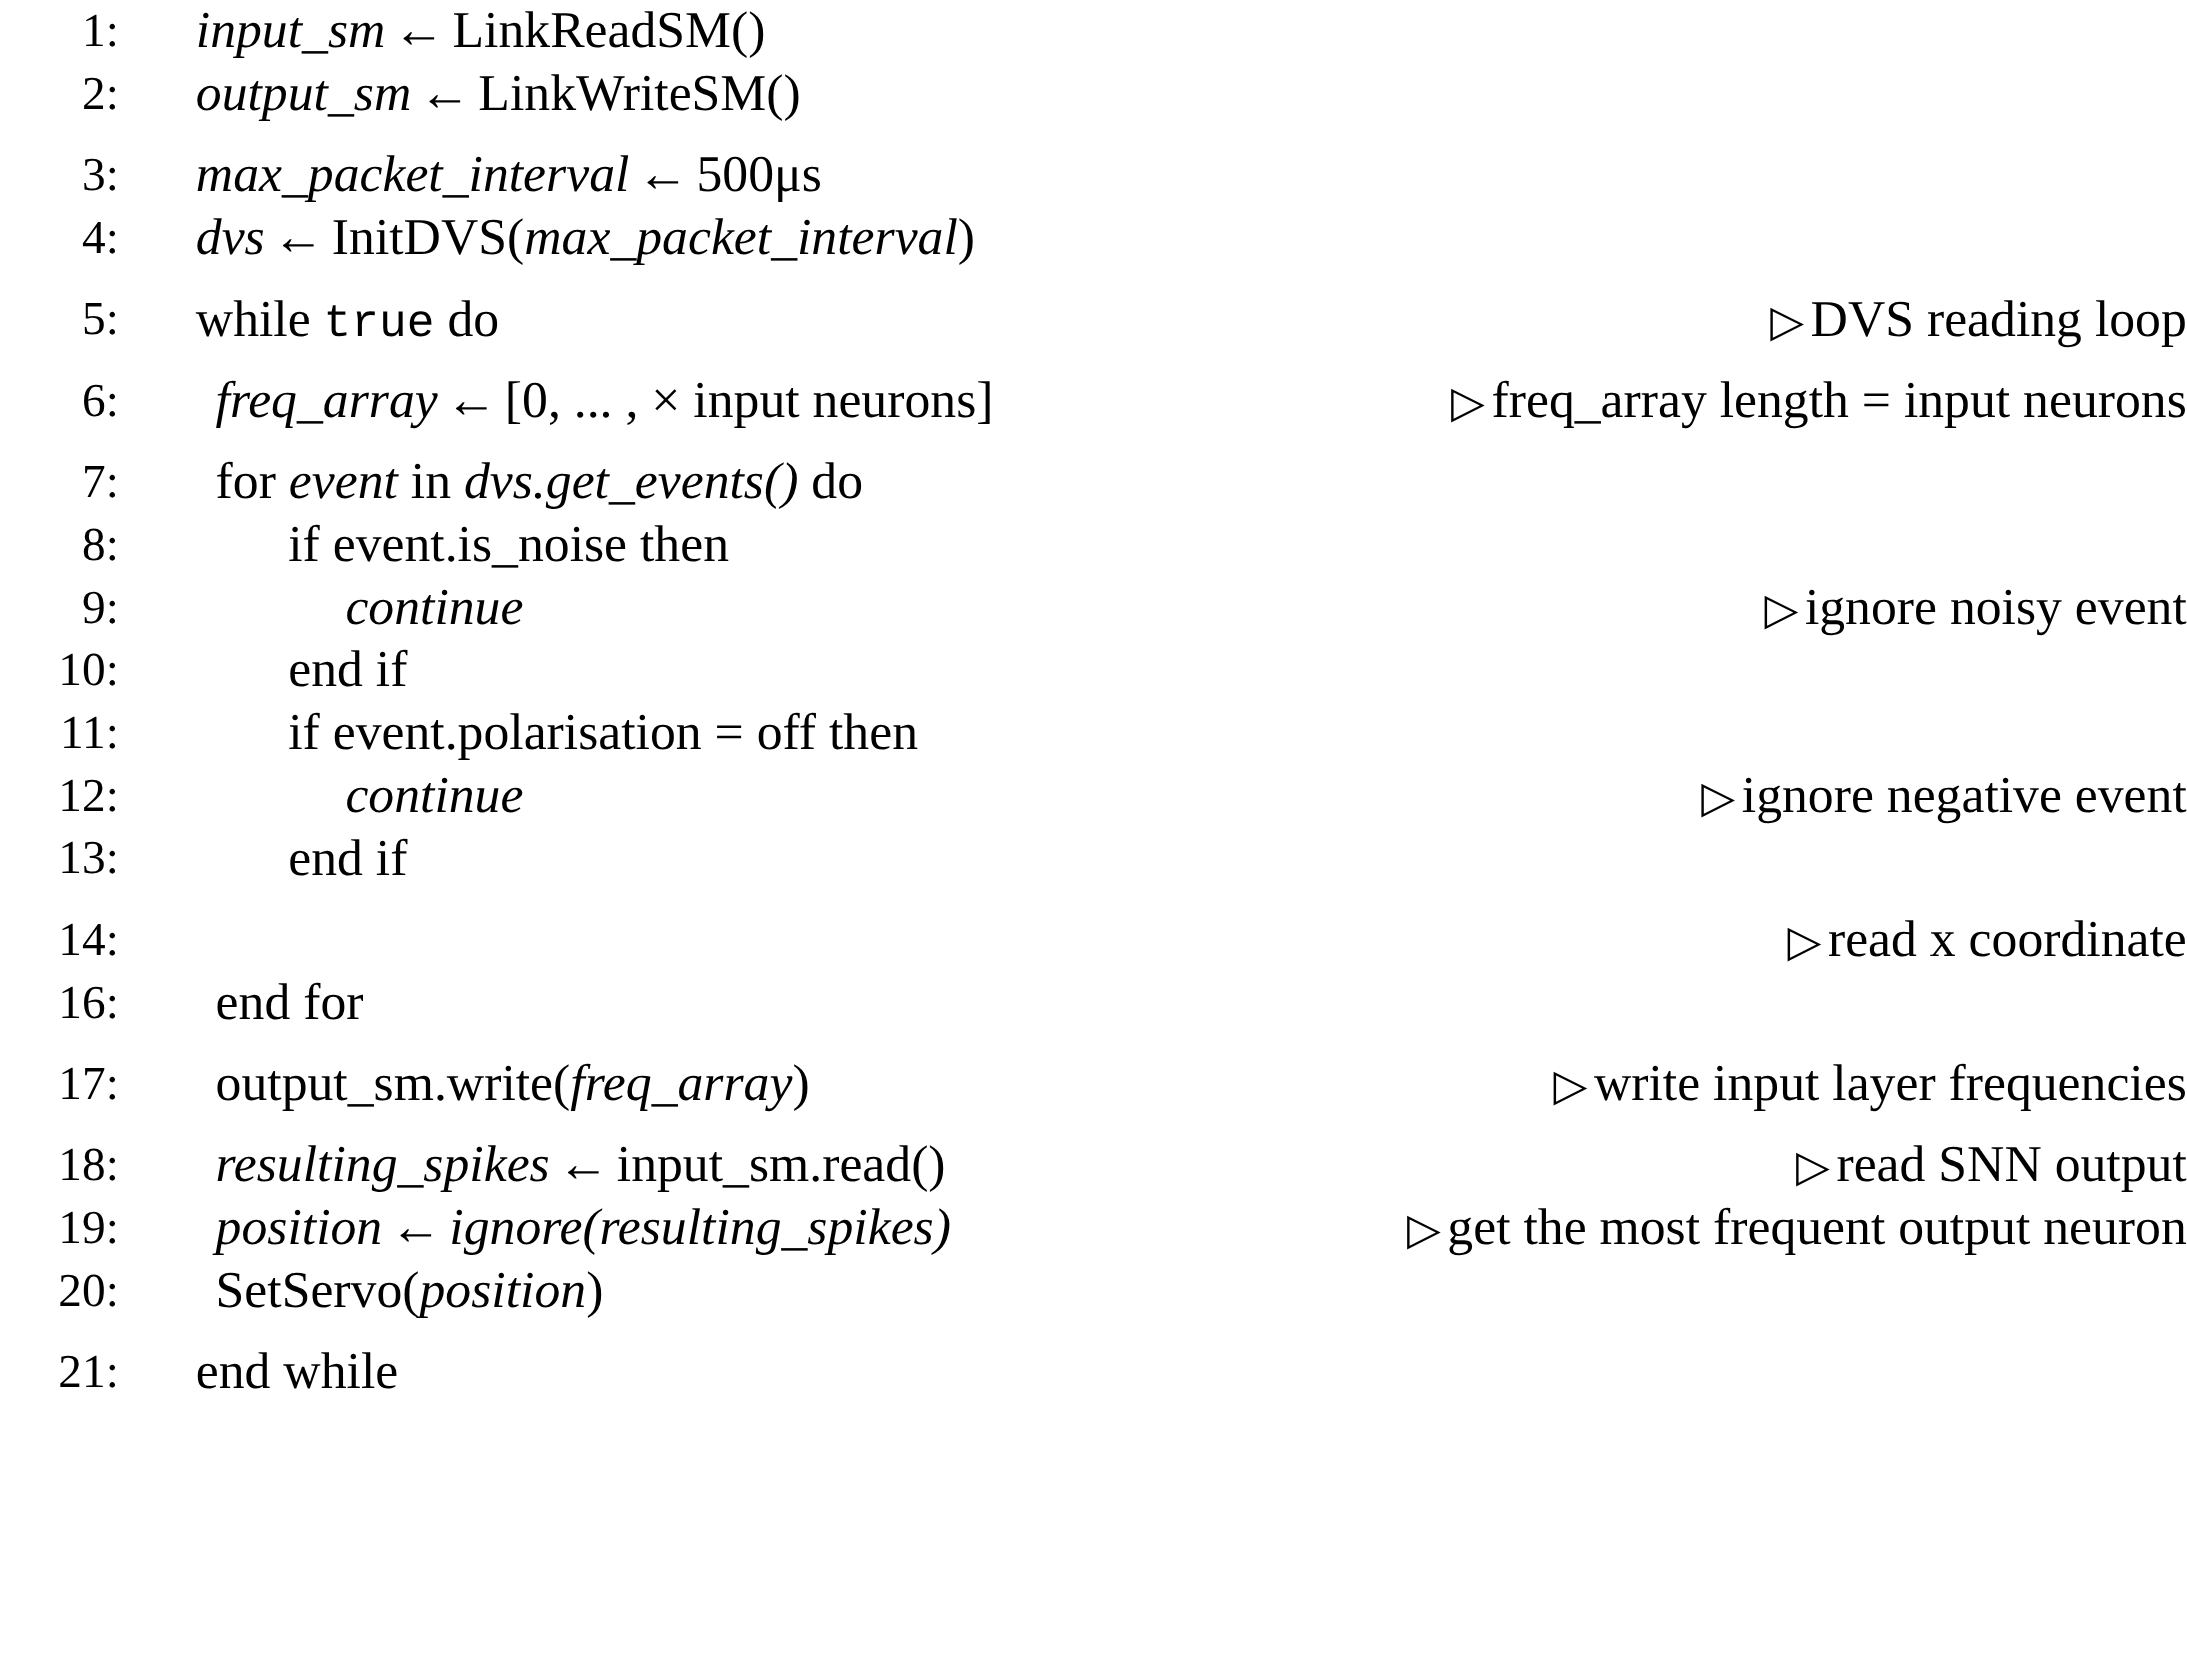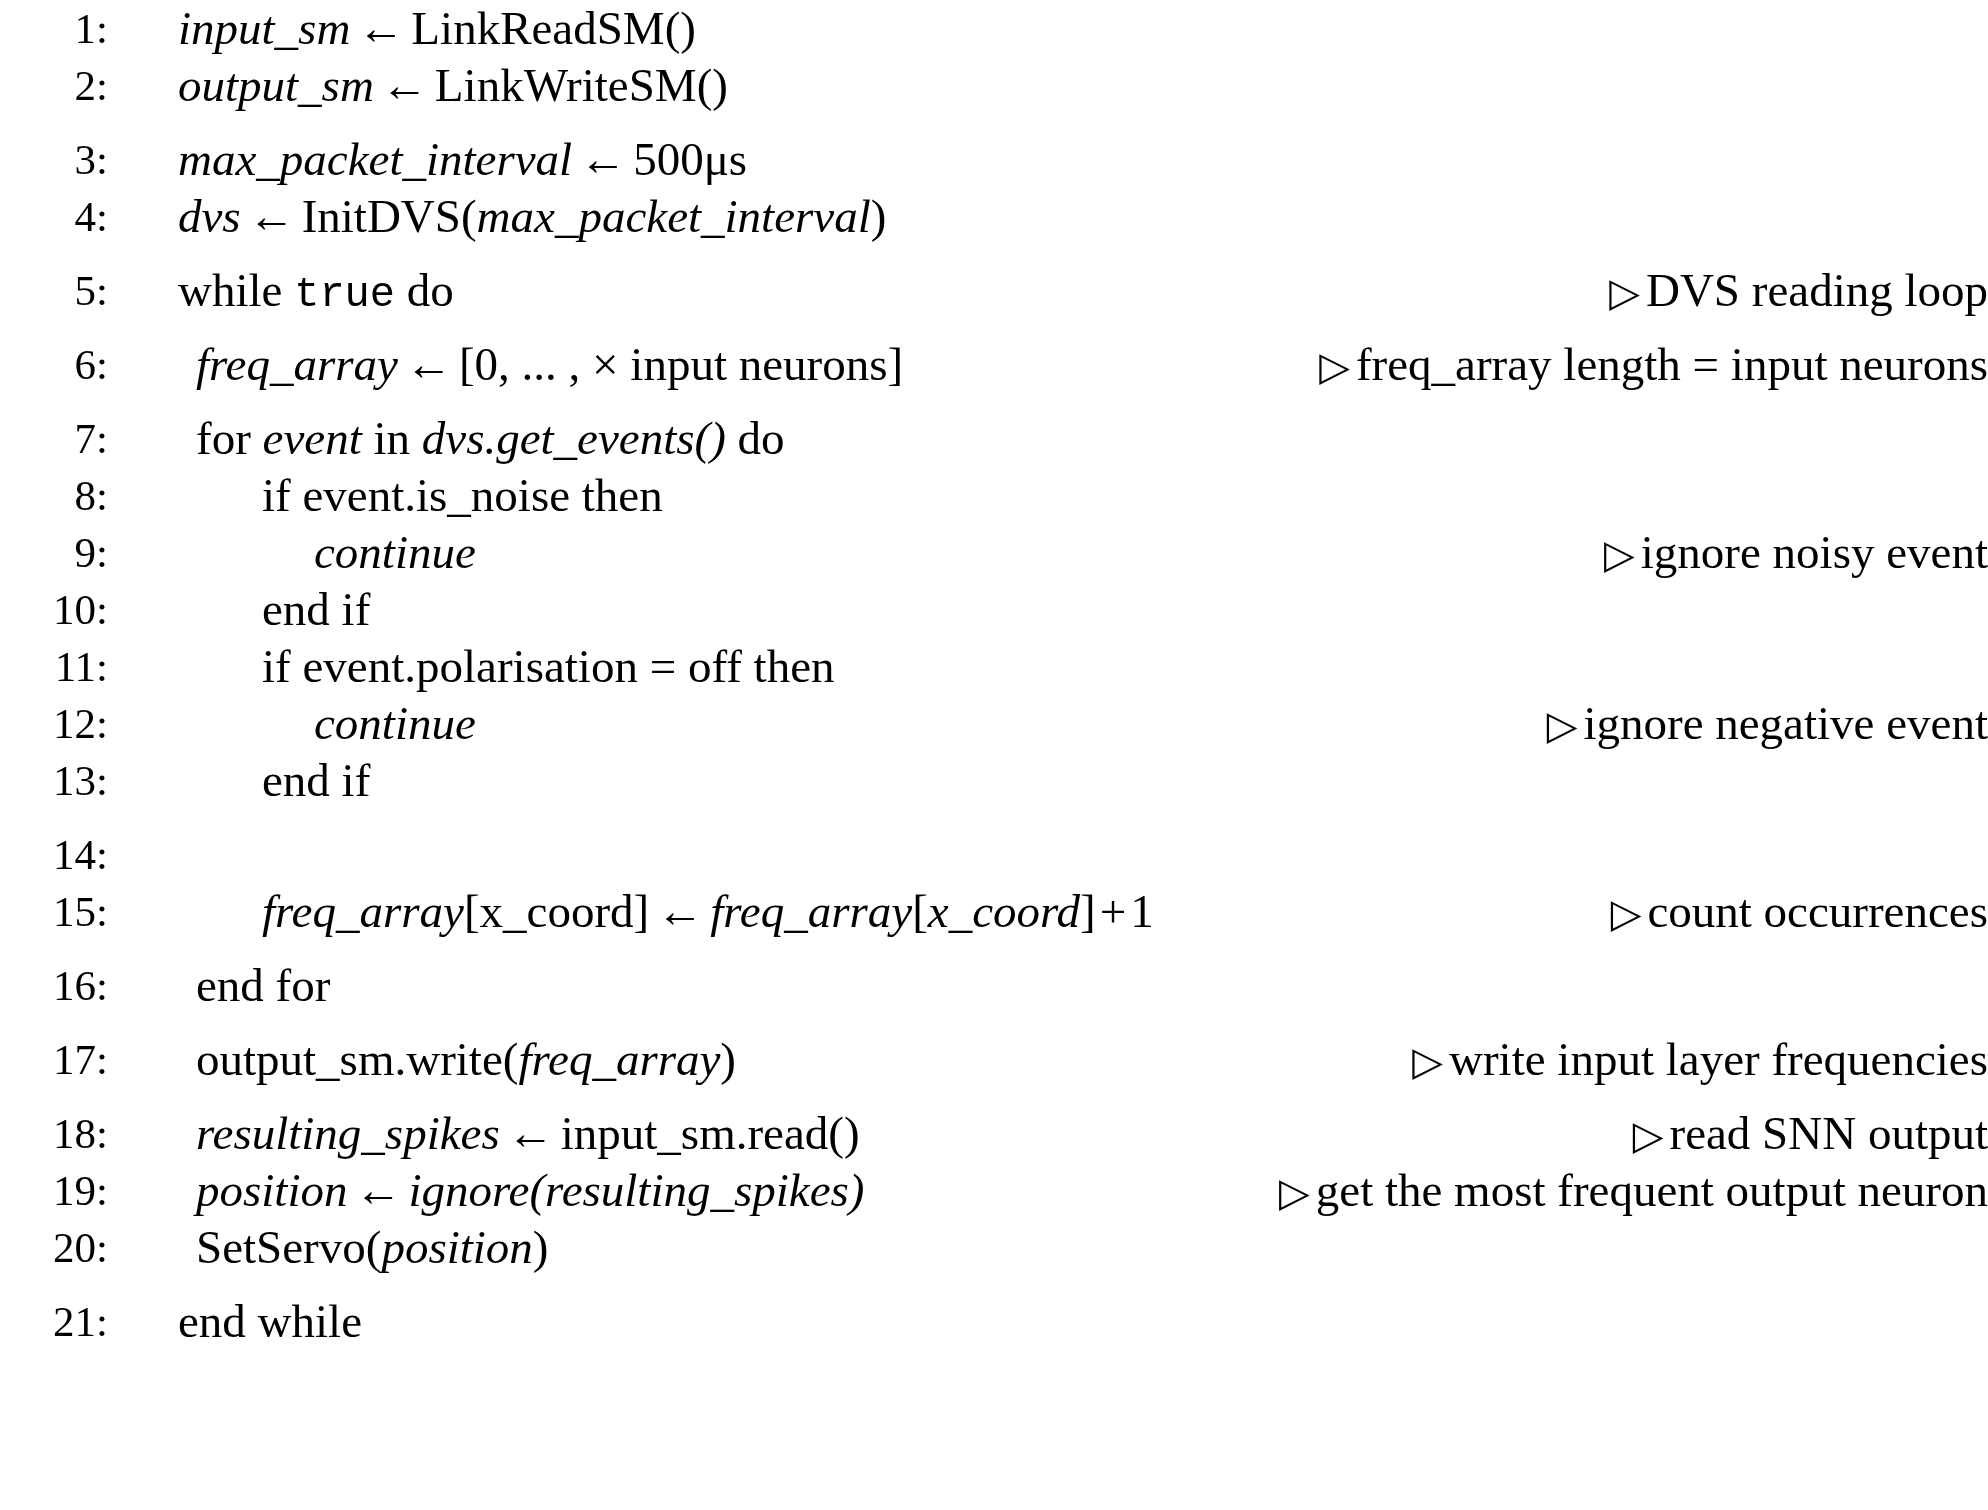--- a/index.html
+++ b/index.html
@@ -130,25 +130,21 @@
         <span class="line-no">12:</span>
         <span class="code ind3"><span class="var">continue</span></span>
         <span class="comment"><span class="tri">▷</span><span>ignore negative event</span></span>
       </div>
       <div class="algo-line gap-after">
         <span class="line-no">13:</span>
         <span class="code ind2"><span class="kw">end if</span></span>
       </div>
       <div class="algo-line">
         <span class="line-no">14:</span>
-      </div>
-      <div class="algo-line gap-after">
-        <span class="line-no">15:</span>
-        <span class="code ind2"><span class="var">freq_array</span><span class="rm">[x_coord]</span><span class="arrow">←</span><span class="var">freq_array</span><span class="rm">[</span><span class="var">x_coord</span><span class="rm">]</span><span class="op">+</span><span class="rm">1</span></span>
-        <span class="comment"><span class="tri">▷</span><span>count occurrences</span></span>
+        <span class="comment"><span class="tri">▷</span><span>read x coordinate</span></span>
       </div>
       <div class="algo-line gap-after">
         <span class="line-no">16:</span>
         <span class="code ind1"><span class="kw">end for</span></span>
       </div>
       <div class="algo-line gap-after">
         <span class="line-no">17:</span>
         <span class="code ind1"><span class="rm">output_sm.write(</span><span class="var">freq_array</span><span class="rm">)</span></span>
         <span class="comment"><span class="tri">▷</span><span>write input layer frequencies</span></span>
       </div>

